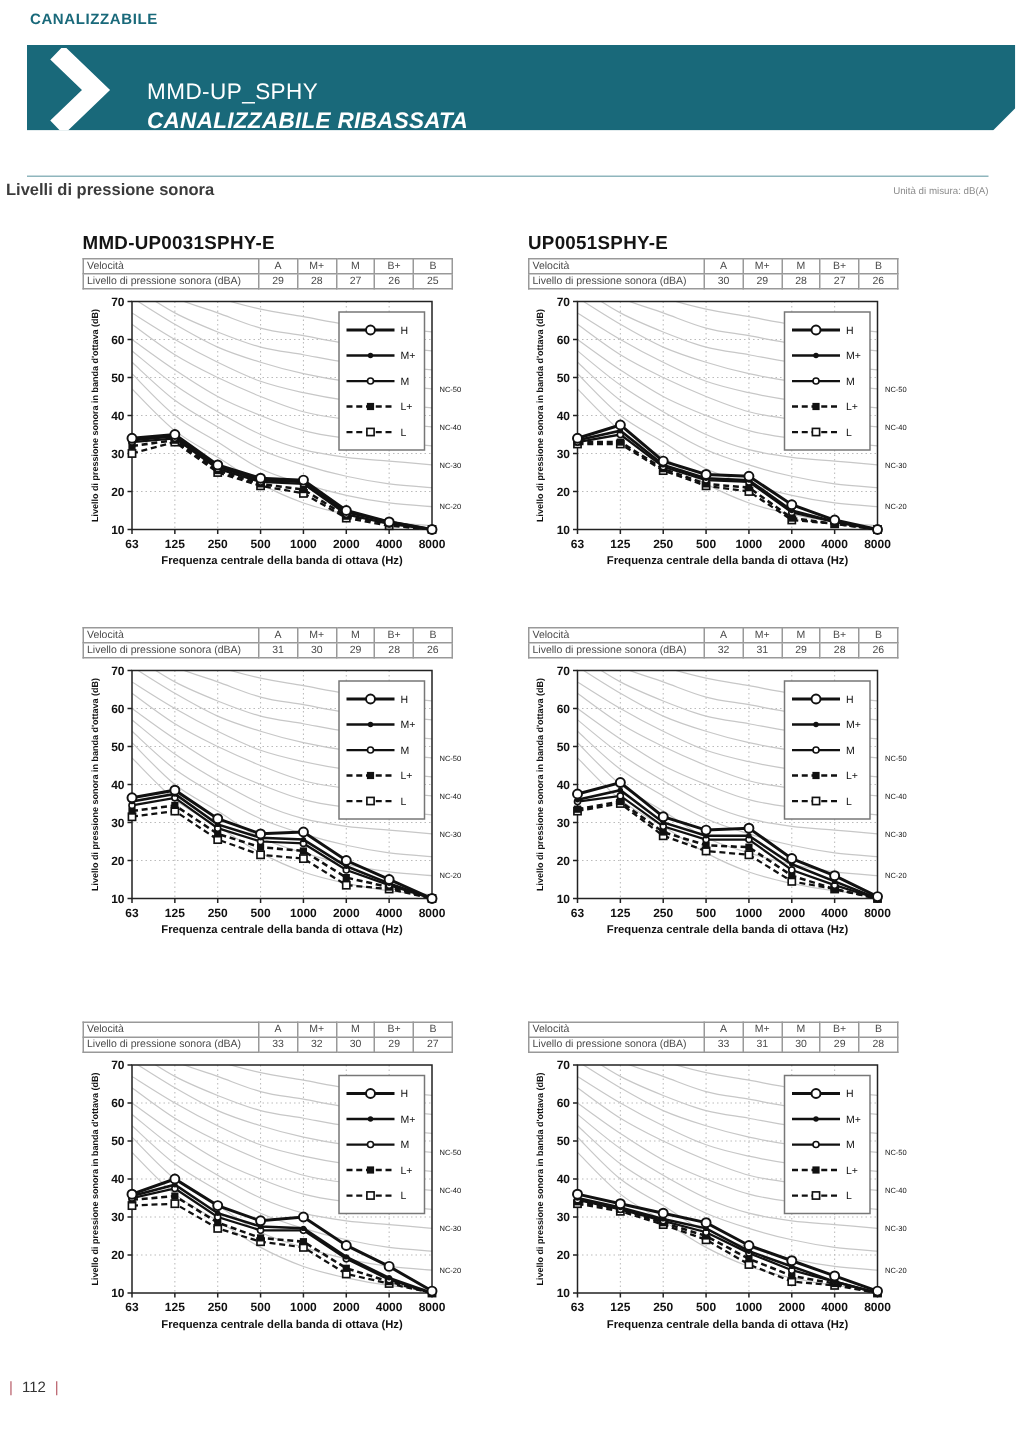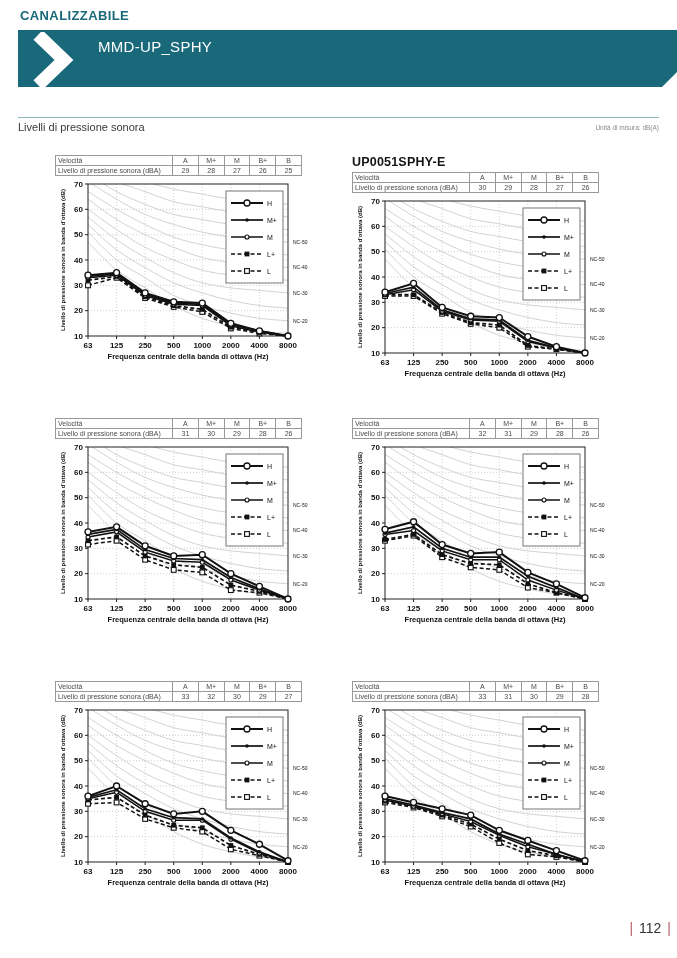--- a/index.html
+++ b/index.html
@@ -1,63 +1,65 @@
 <!DOCTYPE html>
 <html><head>
 <meta charset="utf-8">
 <style>
   html,body{margin:0;padding:0;}
   body{
     width:677px;height:958px;position:relative;background:#fff;overflow:hidden;
     font-family:"Liberation Sans",sans-serif;color:#222;
   }
-  .category{position:absolute;top:8px;left:20px;font-size:13px;font-weight:bold;
+  .category{position:absolute;top:8px;left:20px;font-size:10px;font-weight:bold;
     letter-spacing:.4px;color:#19697a;}
   .banner{position:absolute;top:30px;left:18px;width:659px;height:57px;background:#19697a;
     clip-path:polygon(0 0,100% 0,100% calc(100% - 15px),calc(100% - 15px) 100%,0 100%);}
   .banner .chevron{position:absolute;left:12px;top:2px;}
-  .banner-text{position:absolute;left:80px;top:7px;color:#fff;}
+  .banner-text{position:absolute;left:80px;top:22px;color:#fff;}
   .banner-title{font-size:15px;letter-spacing:.3px;line-height:19px;}
   .banner-subtitle{font-size:15px;font-weight:bold;font-style:italic;letter-spacing:.2px;line-height:19px;}
   .divider{position:absolute;top:117px;left:18px;width:641px;height:1px;background:#8fb6bd;}
-  .section-title{position:absolute;top:121px;left:18px;font-size:11px;font-weight:normal;color:#3b3b3b;}
+  .section-title{position:absolute;top:121px;left:4px;font-size:11px;font-weight:bold;color:#3b3b3b;}
   .unit-note{position:absolute;top:124px;right:18px;font-size:6.5px;color:#8a8a8a;}
   .charts-grid{position:absolute;top:155px;left:55px;display:grid;
     grid-template-columns:297px 297px;grid-auto-rows:263px;}
   .chart-block{position:relative;}
   .model-title{margin:0 0 3px 0;font-size:12.5px;font-weight:bold;color:#141414;letter-spacing:.2px;}
   .spec-table{border-collapse:collapse;width:247px;font-size:7px;color:#4a4a4a;table-layout:fixed;}
   .spec-table td{border:.8px solid #999;height:9px;line-height:9px;text-align:center;padding:0 2px;
     overflow:hidden;white-space:nowrap;}
   .spec-table td.lbl{text-align:left;width:112px;}
   .chart-svg{display:block;margin-top:2px;overflow:visible;}
   svg text{font-family:"Liberation Sans",sans-serif;fill:#111;}
-  .footer{position:absolute;top:920px;left:0;width:100%;text-align:right;font-size:14px;color:#333;}
+  .footer{position:absolute;top:920px;left:0;width:100%;text-align:left;font-size:10px;color:#333;}
   .footer .pipe{color:#b9606b;margin:0 6px;}
 </style>
 </head>
 <body>
 
 <div class="category">CANALIZZABILE</div>
 
 <div class="banner">
   <svg class="chevron" width="44" height="56">
     <path d="M8 3 L34 28 L8 53" fill="none" stroke="#ffffff" stroke-width="13" stroke-linejoin="miter"></path>
   </svg>
   <div class="banner-text">
     <div class="banner-title">MMD-UP_SPHY</div>
+    <div class="banner-subtitle">CANALIZZABILE RIBASSATA</div>
   </div>
 </div>
 
 <div class="divider"></div>
 <div class="section-title">Livelli di pressione sonora</div>
 <div class="unit-note">Unità di misura: dB(A)</div>
 
 <div class="charts-grid" id="charts-grid">
   <section class="chart-block">
+    <h3 class="model-title">MMD-UP0031SPHY-E</h3>
     <table class="spec-table">
       <tbody>
           <tr>
         <td class="lbl">Velocità</td>
         <td>A</td>
         <td>M+</td>
         <td>M</td>
         <td>B+</td>
         <td>B</td>
       </tr>

